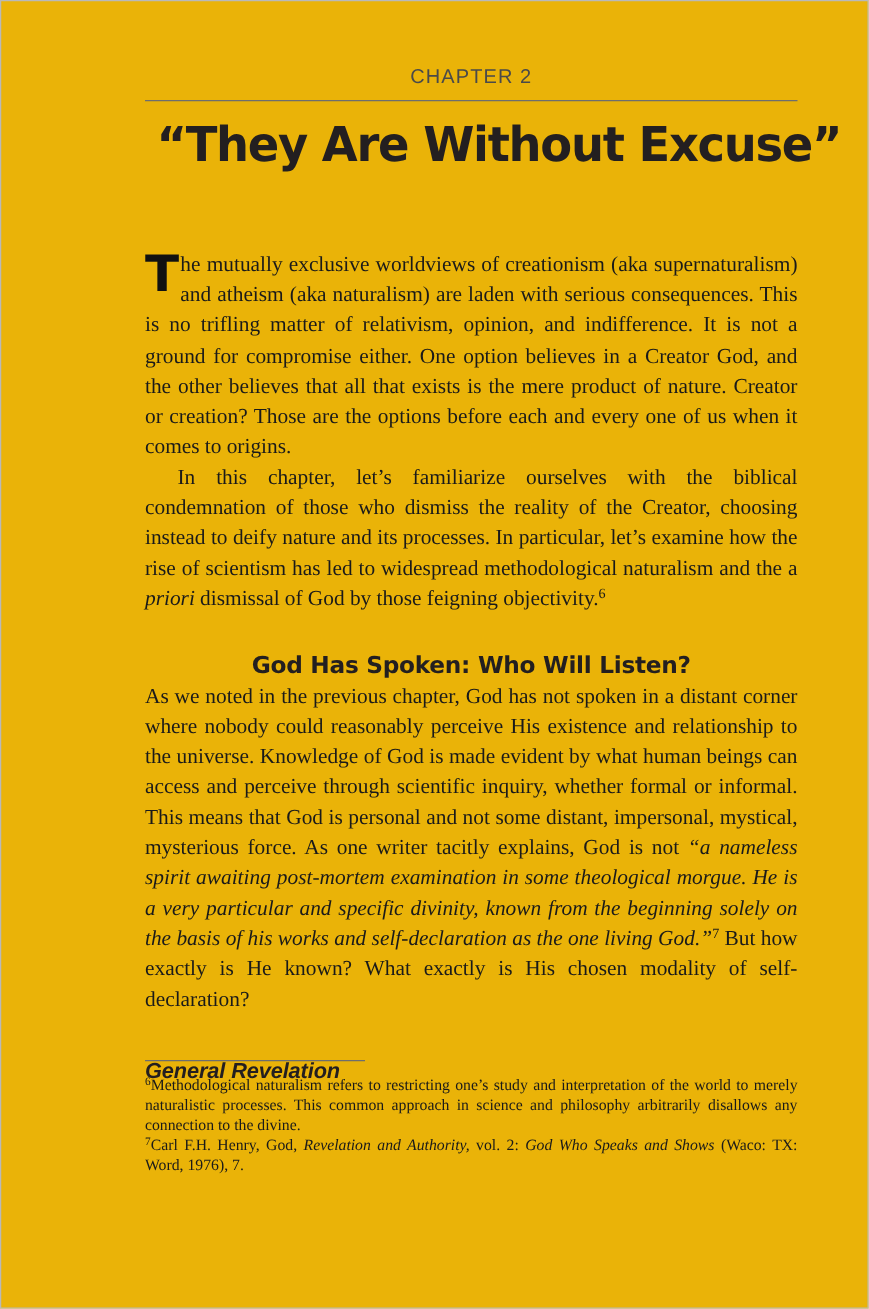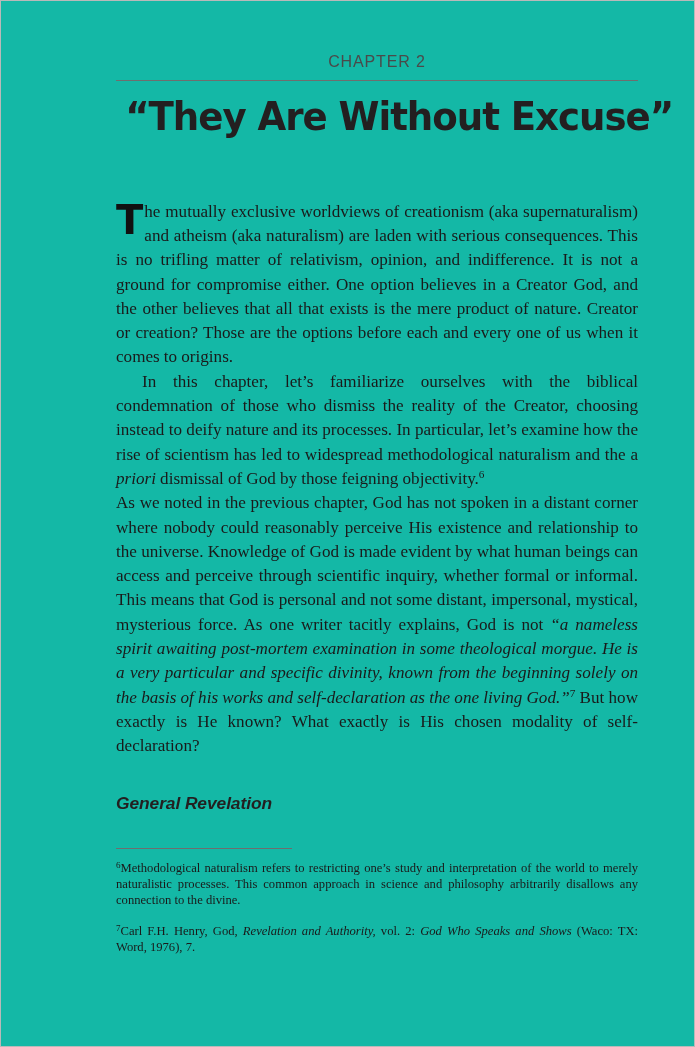--- a/index.html
+++ b/index.html
@@ -8,21 +8,21 @@
     background: #ffffff;
   }
   body {
     font-family: "Liberation Serif", serif;
     color: #1a1a1a;
   }
   #page {
     position: relative;
     width: 695px;
     height: 1047px;
-    background: #14b8a6;
+    background: #eab308;
     border: 1px solid #b9b9b9;
     box-sizing: border-box;
     overflow: hidden;
   }
   .content {
     position: absolute;
     left: 115px;
     top: 0;
     width: 522px;
   }
@@ -135,21 +135,20 @@
     border-top: 1.6px solid #6e6e6e;
     margin: 0 0 11px 0;
   }
   p.footnote {
     font-size: 12.6px;
     line-height: 16.1px;
     text-align: justify;
     margin: 0;
   }
   p.footnote + p.footnote {
-    margin-top: 15px;
   }
   p.footnote sup {
     font-size: 0.72em;
     vertical-align: 0.45em;
   }
 </style>
 </head>
 <body>
 
 <div id="page">
@@ -164,20 +163,21 @@
 
     <div class="body-block">
 
       <p class="body first-para">
         <span class="dropcap">T</span><span>he mutually exclusive worldviews of creationism (aka supernaturalism) and atheism (aka naturalism) are laden with serious consequences. This is no trifling matter of relativism, opinion, and indifference. It is not a ground for compromise either. One option believes in a Creator God, and the other believes that all that exists is the mere product of nature. Creator or creation? Those are the options before each and every one of us when it comes to origins.</span>
       </p>
 
       <p class="body"><span>In this chapter, let’s familiarize ourselves with the biblical condemnation of those who dismiss the reality of the Creator, choosing instead to deify nature and its processes. In particular, let’s examine how the rise of scientism has led to widespread methodological naturalism and the a </span><em>priori</em><span> dismissal of God by those feigning objectivity.</span><sup>6</sup></p>
     </div>
 
+    <h2 class="section-heading">God Has Spoken: Who Will Listen?</h2>
 
     <p class="body after-heading"><span class="indent-lead">As we noted in the previous chapter, God has not spoken in a distant corner where nobody could reasonably perceive His existence and relationship to the universe. Knowledge of God is made evident by what human beings can access and perceive through scientific inquiry, whether formal or informal. This means that God is personal and not some distant, impersonal, mystical, mysterious force. As one writer tacitly explains, God is not </span><em>“a nameless spirit awaiting post-mortem examination in some theological morgue. He is a very particular and specific divinity, known from the beginning solely on the basis of his works and self-declaration as the one living God.”</em><sup>7</sup><span> But how exactly is He known? What exactly is His chosen modality of self-declaration?</span></p>
 
     <h3 class="sub-heading">General Revelation</h3>
 
 
   </div>
 
   <div class="footnotes">
     <div class="footnote-rule"></div>

